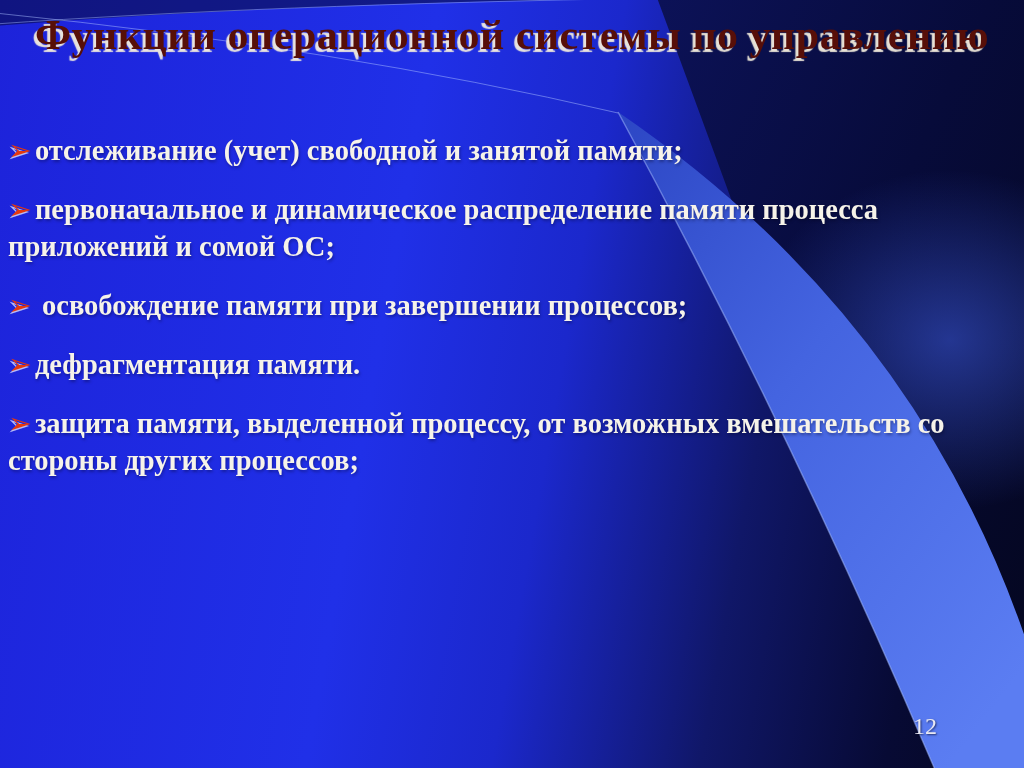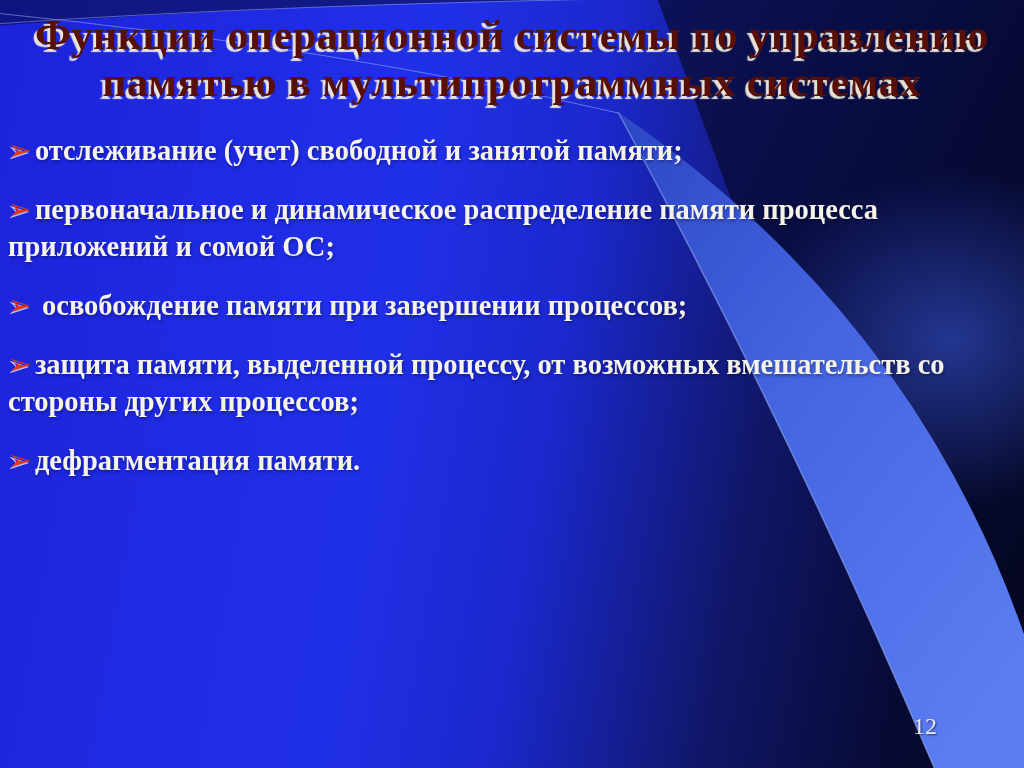--- a/index.html
+++ b/index.html
@@ -75,31 +75,30 @@
     <path d="M618,112 Q915,315 1026,640 L1026,772 L936,772 Q788,425 618,112 Z" fill="url(#sailGrad)"></path>
     <path d="M936,772 Q788,425 618,112" fill="none" stroke="rgba(165,190,255,0.5)" stroke-width="1.5"></path>
 
     <path d="M-5,26 Q260,4 660,-2 L-5,-5 Z" fill="rgba(4,6,40,0.5)"></path>
     <path d="M-5,24 Q260,5 662,-2" fill="none" stroke="rgba(170,190,255,0.45)" stroke-width="1"></path>
     <path d="M-5,13 Q340,48 618,113" fill="none" stroke="rgba(170,190,255,0.5)" stroke-width="1"></path>
   </svg>
 
   <div class="title">
     <div>Функции операционной системы по управлению</div>
-    <div>памятью в мультипрограммных системах</div>
   </div>
 
   <div class="bullets" id="bullets">
   <p class="bullet"><span class="marker">➢</span><span class="btext">отслеживание (учет) свободной и занятой памяти;</span></p>
 
   <p class="bullet"><span class="marker">➢</span><span class="btext">первоначальное и динамическое распределение памяти процесса приложений и сомой ОС;</span></p>
 
   <p class="bullet"><span class="marker">➢</span><span class="btext"> освобождение памяти при завершении процессов;</span></p>
 
 
 
+  <p class="bullet"><span class="marker">➢</span><span class="btext">дефрагментация памяти.</span></p>
+
   <p class="bullet"><span class="marker">➢</span><span class="btext">защита памяти, выделенной процессу, от возможных вмешательств со стороны других процессов;</span></p>
-
-  <p class="bullet"><span class="marker">➢</span><span class="btext">дефрагментация памяти.</span></p>
 </div>
 
   <div class="page-number">12</div>
 </div>
 
 </body></html>

